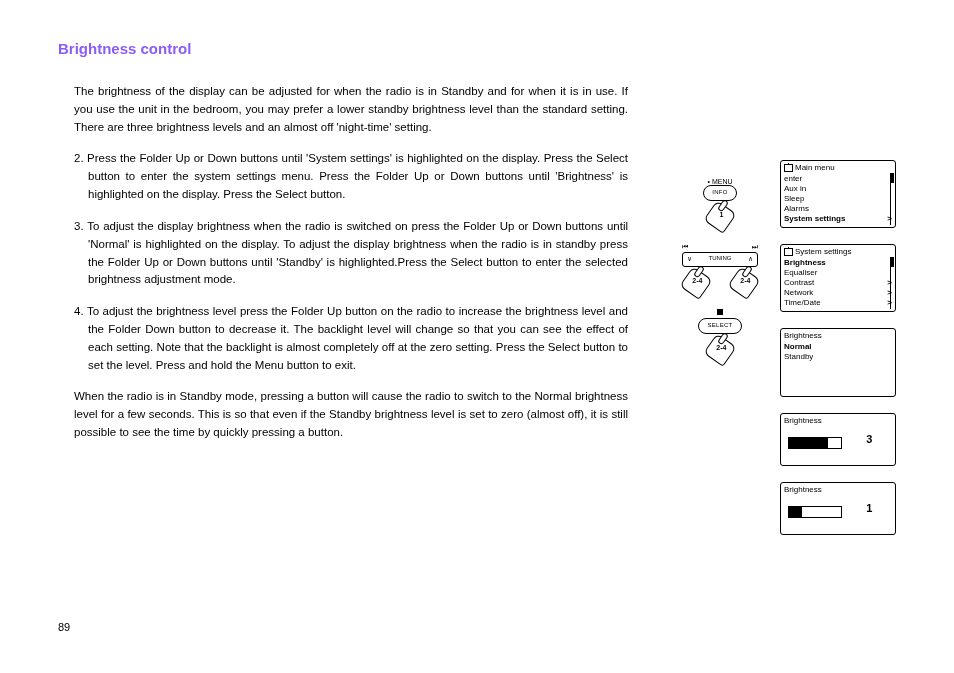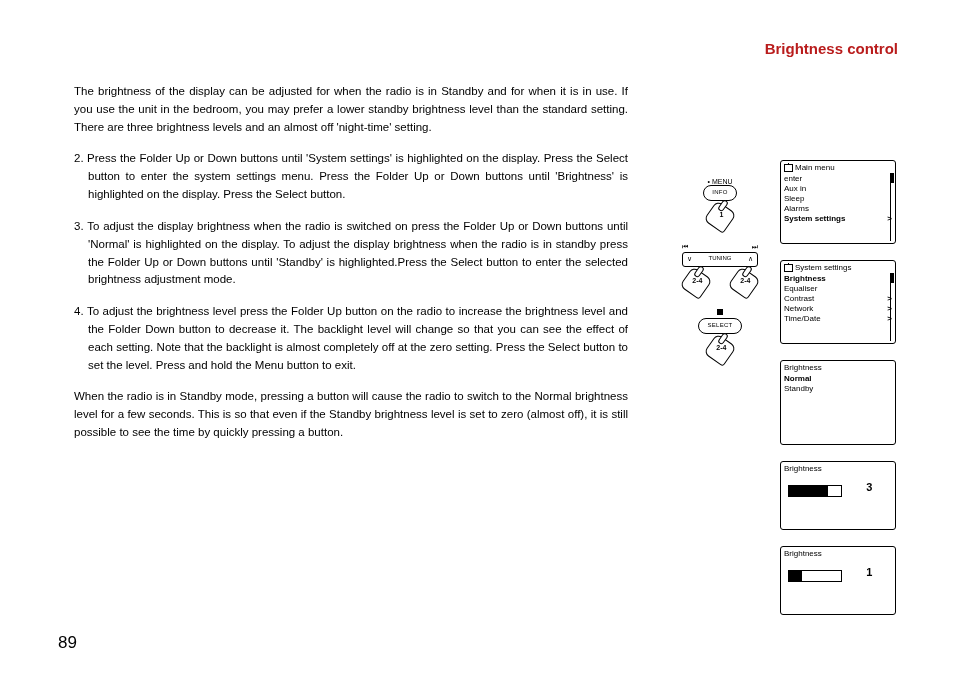--- a/index.html
+++ b/index.html
@@ -15,37 +15,36 @@
   }
   .page {
     position: absolute;
     left: 58px;
     top: 40px;
     width: 840px;
   }
   .title {
     font-size: 15px;
     font-weight: bold;
-    color: #b91c1c;
+    color: #8b5cf6;
     margin-bottom: 26px;
-    text-align: right;
   }
   .body-col {
     width: 570px;
     font-size: 11.5px;
     line-height: 1.55;
     text-align: justify;
   }
   .body-col p { margin: 0 0 14px 16px; }
   .step { margin: 0 0 14px 0; padding-left: 14px; text-indent: -14px; }
   .page-num {
     position: absolute;
     left: 58px;
-    bottom: 20px;
-    font-size: 17px;
+    bottom: 40px;
+    font-size: 11px;
   }
 
   
   .illus {
     position: absolute;
     left: 680px;
     top: 160px;
     width: 218px;
   }
 
@@ -114,21 +113,21 @@
     top: 0;
     width: 112px;
   }
   .lcd {
     border: 1.5px solid #000;
     border-radius: 3px;
     width: 108px;
     margin-bottom: 16px;
     font-size: 8px;
     line-height: 1.25;
-    padding: 2px 3px 19px 3px;
+    padding: 2px 3px 3px 3px;
     position: relative;
     background:#fff;
   }
   .lcd .hdr {
     font-size: 8px;
     border-bottom: 0;
     margin-bottom: 1px;
   }
   .lcd .hdr .box{
     display:inline-block;width:7px;height:6px;border:1px solid #000;margin-right:2px;vertical-align:middle;position:relative;

